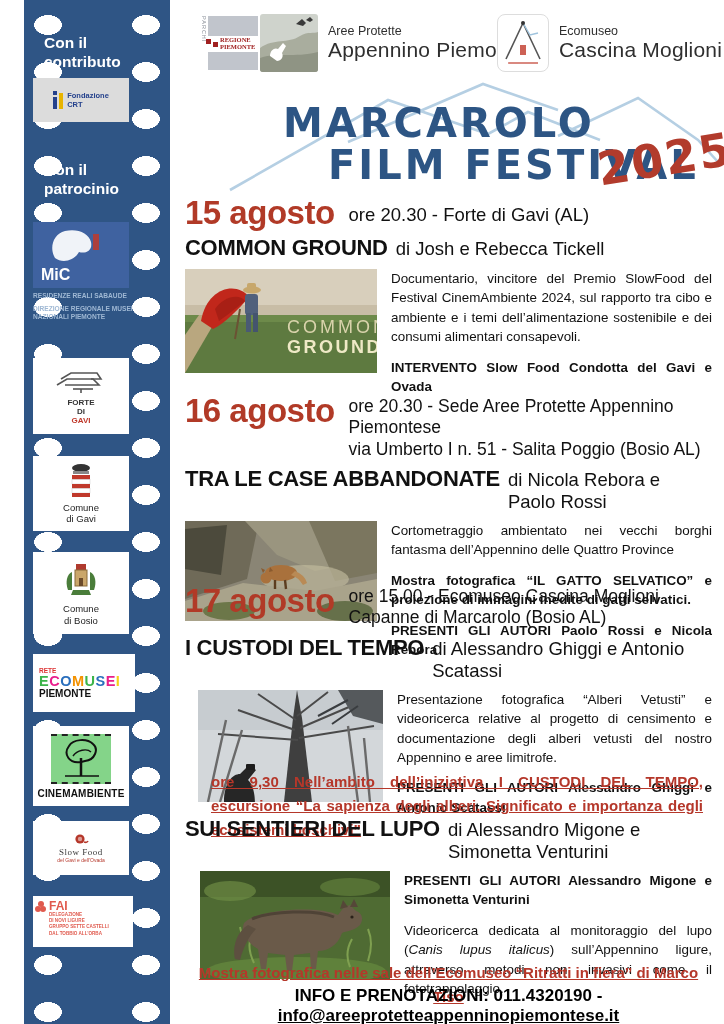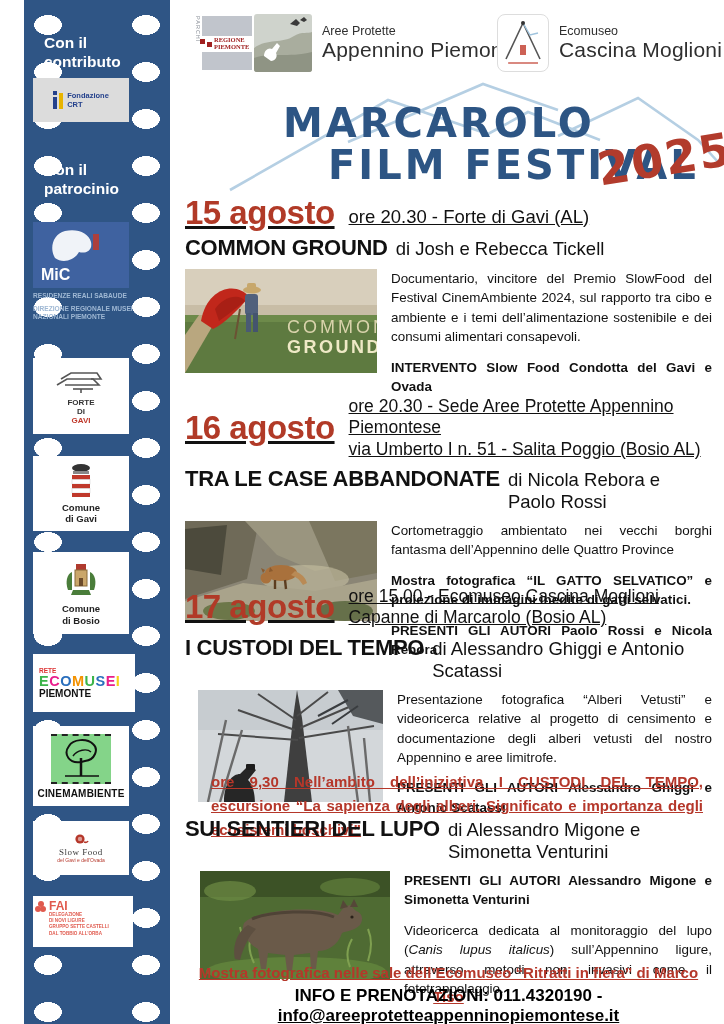--- a/index.html
+++ b/index.html
@@ -27,21 +27,21 @@
   .mic-label{color:#fff;font-weight:bold;font-size:16px;margin:0 0 4px 8px;}
   .mic-sub{position:absolute;left:33px;top:292px;width:104px;color:#9fb8d4;font-size:6.6px;font-weight:bold;line-height:1.3;text-align:left;}
   .mic-sub div{margin-bottom:4px;}
 
   .forte-box{top:358px;height:76px;}
   .forte-lines{font-size:8px;font-weight:bold;color:#333;line-height:1.15;margin-top:3px;}
   .forte-lines .red{color:#c0392b;}
 
   .gavi-box{top:456px;height:75px;}
   .bosio-box{top:552px;height:82px;}
-  .crest-label{font-size:9.5px;font-weight:bold;color:#222;line-height:1.2;margin-top:3px;}
+  .crest-label{font-size:9.5px;font-weight:normal;color:#222;line-height:1.2;margin-top:3px;}
 
   .eco-box{top:654px;height:58px;align-items:flex-start;padding-left:6px;}
   .eco-rete{font-size:6.5px;font-weight:bold;color:#d33;}
   .eco-word{font-size:14.5px;font-weight:bold;letter-spacing:.5px;line-height:1;}
   .eco-piemonte{font-size:10px;font-weight:bold;color:#111;line-height:1.1;}
 
   .cine-box{top:726px;height:80px;}
   .cine-frame{width:60px;height:46px;background:#84d489;border-top:2px dashed #222;border-bottom:2px dashed #222;position:relative;}
   .cine-label{font-size:10px;font-weight:bold;color:#111;margin-top:4px;letter-spacing:.2px;}
 
@@ -53,21 +53,21 @@
   .fai-mark{width:11px;height:11px;position:relative;flex:none;margin-top:1px;}
   .fai-mark i{position:absolute;width:6px;height:6px;border-radius:50%;background:#e05a4e;}
   .fai-mark i:nth-child(1){left:2.5px;top:0;}
   .fai-mark i:nth-child(2){left:0;top:4.5px;}
   .fai-mark i:nth-child(3){left:5px;top:4.5px;}
   .fai-right{text-align:left;}
   .fai-label{font-size:12px;font-weight:bold;color:#e05a4e;line-height:1;}
   .fai-sub{font-size:4.6px;color:#e05a4e;font-weight:bold;line-height:1.35;}
 
   
-  .hdr-left{position:absolute;left:196px;top:14px;display:flex;align-items:center;}
+  .hdr-left{position:absolute;left:202px;top:14px;display:flex;align-items:center;}
   .regione-badge{width:56px;height:58px;position:relative;flex:none;}
   .parchi-vert{position:absolute;left:-1px;top:2px;font-size:5.5px;color:#8a8f98;letter-spacing:1px;writing-mode:vertical-lr;}
   .sq-grid{position:absolute;left:6px;top:2px;width:50px;height:54px;
            background-image:linear-gradient(#b7bcc4,#b7bcc4);
            background-size:6px 6px;background-image:repeating-linear-gradient(to right,#b7bcc4 0 6px,#fff 6px 8px),repeating-linear-gradient(to bottom,#000 0 6px,#fff 6px 8px);
            background-blend-mode:lighten;opacity:.85;}
   .reg-band{position:absolute;left:4px;top:22px;width:54px;height:16px;background:#fff;display:flex;align-items:center;gap:2px;}
   .reg-sq{width:5px;height:5px;background:#a02020;flex:none;}
   .reg-sq.t{margin-bottom:6px;}
   .reg-text{font-family:"Liberation Serif",serif;font-size:6.5px;font-weight:bold;color:#a02020;line-height:1.05;}
@@ -83,21 +83,21 @@
   
   .mountains{position:absolute;left:228px;top:82px;}
   .title-line{position:absolute;font-family:"DejaVu Sans",sans-serif;font-weight:bold;color:#2d5584;letter-spacing:3px;}
   .title1{left:283px;top:100px;font-size:40px;}
   .title2{left:328px;top:142px;font-size:40px;}
   .year{position:absolute;left:597px;top:132px;font-family:"DejaVu Sans",sans-serif;font-weight:bold;
         font-size:46px;color:#b23b2c;transform:rotate(-9deg);letter-spacing:2px;}
 
   
   .section{position:absolute;left:185px;width:527px;}
-  .daterow{display:flex;align-items:center;text-decoration:underline;}
+  .daterow{display:flex;align-items:flex-start;}
   .date{color:#b13a27;font-size:33px;font-weight:bold;letter-spacing:-.5px;line-height:1;flex:none;}
   .when{font-size:18.5px;padding-top:8px;margin-left:14px;}
   .whenblock{display:flex;flex-direction:column;font-size:17.5px;line-height:1.22;padding-top:2px;margin-left:14px;}
   .titlerow{display:flex;align-items:baseline;margin-top:6px;}
   .ftitle{font-size:22px;font-weight:bold;letter-spacing:-.3px;flex:none;}
   .credits{font-size:18.5px;margin-left:8px;}
   .cols{display:flex;align-items:flex-start;margin-top:8px;}
   .photo{flex:none;overflow:hidden;}
   .stext{flex:1;margin-left:14px;}
   .p{font-size:13.4px;line-height:1.45;text-align:justify;margin:0 0 11px 0;}

